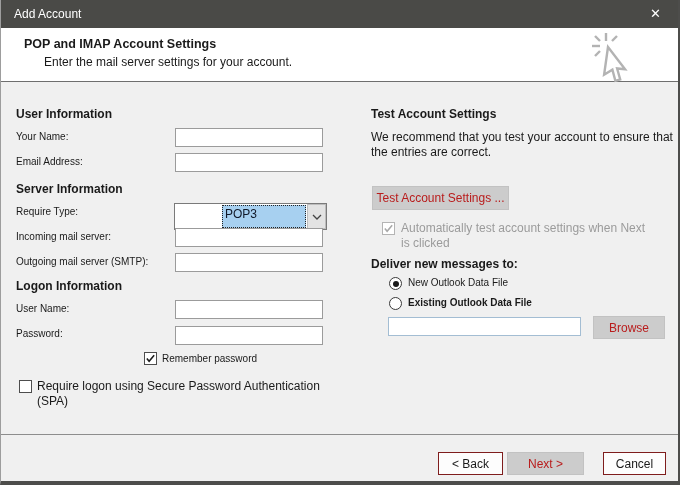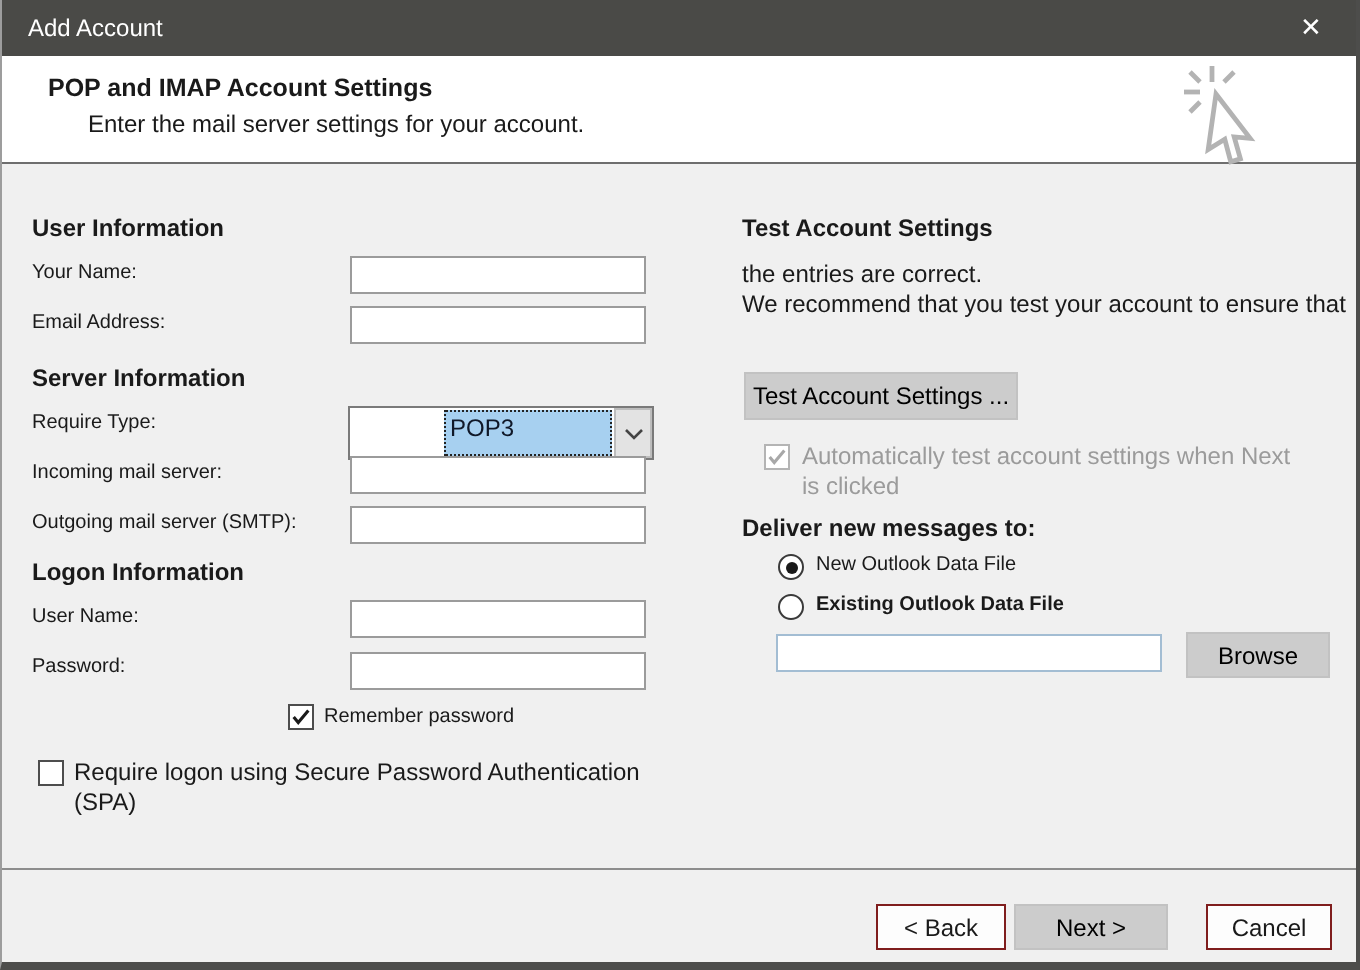--- a/index.html
+++ b/index.html
@@ -43,21 +43,21 @@
   }
   .combo-arrow{
     width:19px;background:#e3e3e3;border:1px solid #bdbdbd;
     display:flex;align-items:center;justify-content:center;
   }
   .btn{
     position:absolute;font-family:inherit;font-size:12px;
     display:flex;align-items:center;justify-content:center;white-space:nowrap;
   }
   .btn-enabled{background:#fdfdfd;border:1px solid #7f1d1d;color:#1a1a1a;}
-  .btn-disabled{background:#cccccc;border:1px solid #c2c2c2;color:#000000;}
+  .btn-disabled{background:#cccccc;border:1px solid #c2c2c2;color:#b91c1c;}
   .checkbox{
     position:absolute;width:13px;height:13px;background:#ffffff;border:1px solid #4d4d4d;
     display:flex;align-items:center;justify-content:center;
   }
   .checkbox.disabled{border-color:#b4b4b4;}
   .radio{
     position:absolute;width:13px;height:13px;background:#ffffff;border:1px solid #3a3a3a;
     border-radius:50%;display:flex;align-items:center;justify-content:center;
   }
   .radio .dot{width:6px;height:6px;border-radius:50%;background:#1a1a1a;}
@@ -135,22 +135,22 @@
 
   <div class="checkbox" style="left:18px;top:380px;"></div>
   <div class="abs" style="left:36px;top:379px;">
     <span class="line">Require logon using Secure Password Authentication</span>
     <span class="line">(SPA)</span>
   </div>
 
   <div class="abs heading" style="left:370px;top:107px;">Test Account Settings</div>
 
   <div class="abs" style="left:370px;top:130px;">
+    <span class="line">We recommend that you test your account to ensure that</span>
     <span class="line">the entries are correct.</span>
-    <span class="line">We recommend that you test your account to ensure that</span>
   </div>
 
   <button class="btn btn-disabled" style="left:371px;top:186px;width:137px;height:24px;">Test Account Settings ...</button>
 
   <div class="checkbox disabled" style="left:381px;top:222px;">
     <svg width="11" height="11" viewBox="0 0 12 12">
         <polyline points="2,6 4.5,9 10,2.5" fill="none" stroke="#a8a8a8" stroke-width="1.7"></polyline>
       </svg>
   </div>
   <div class="abs gray-text" style="left:400px;top:221px;">

